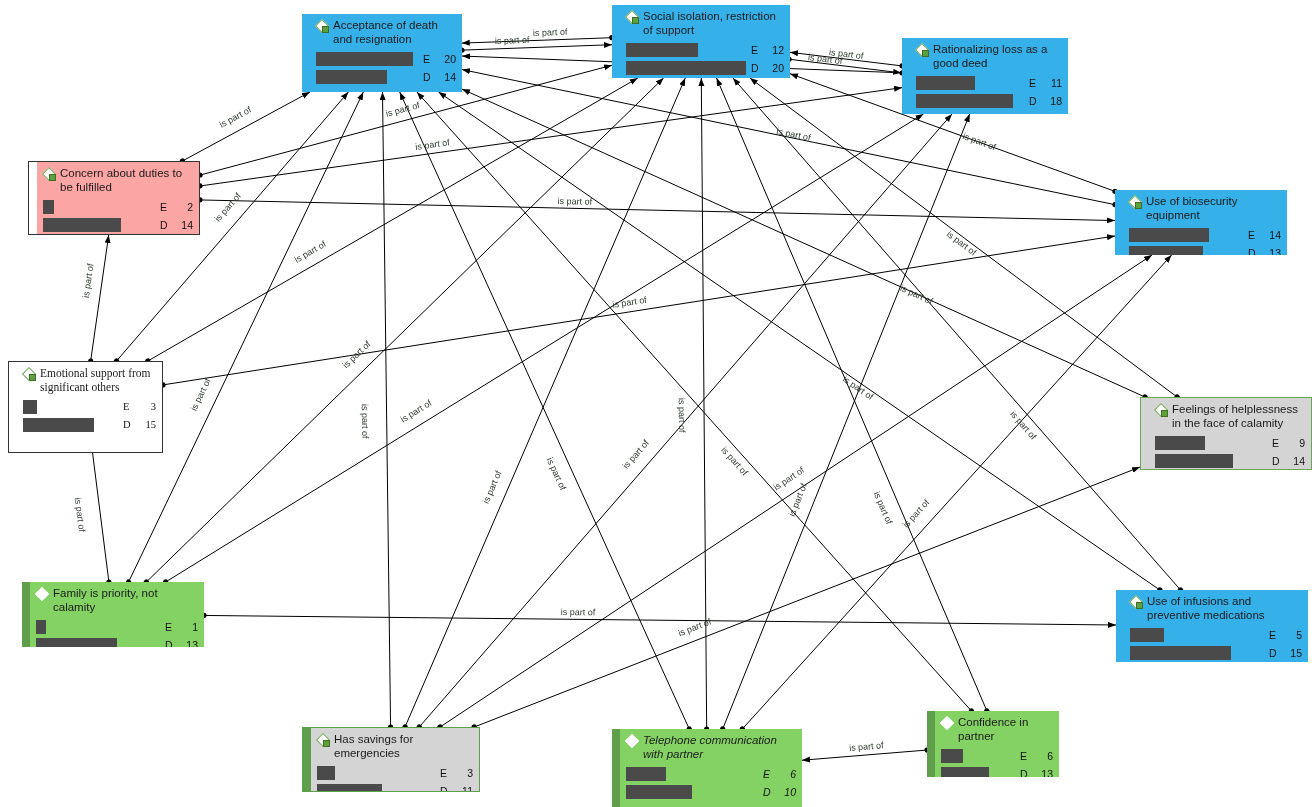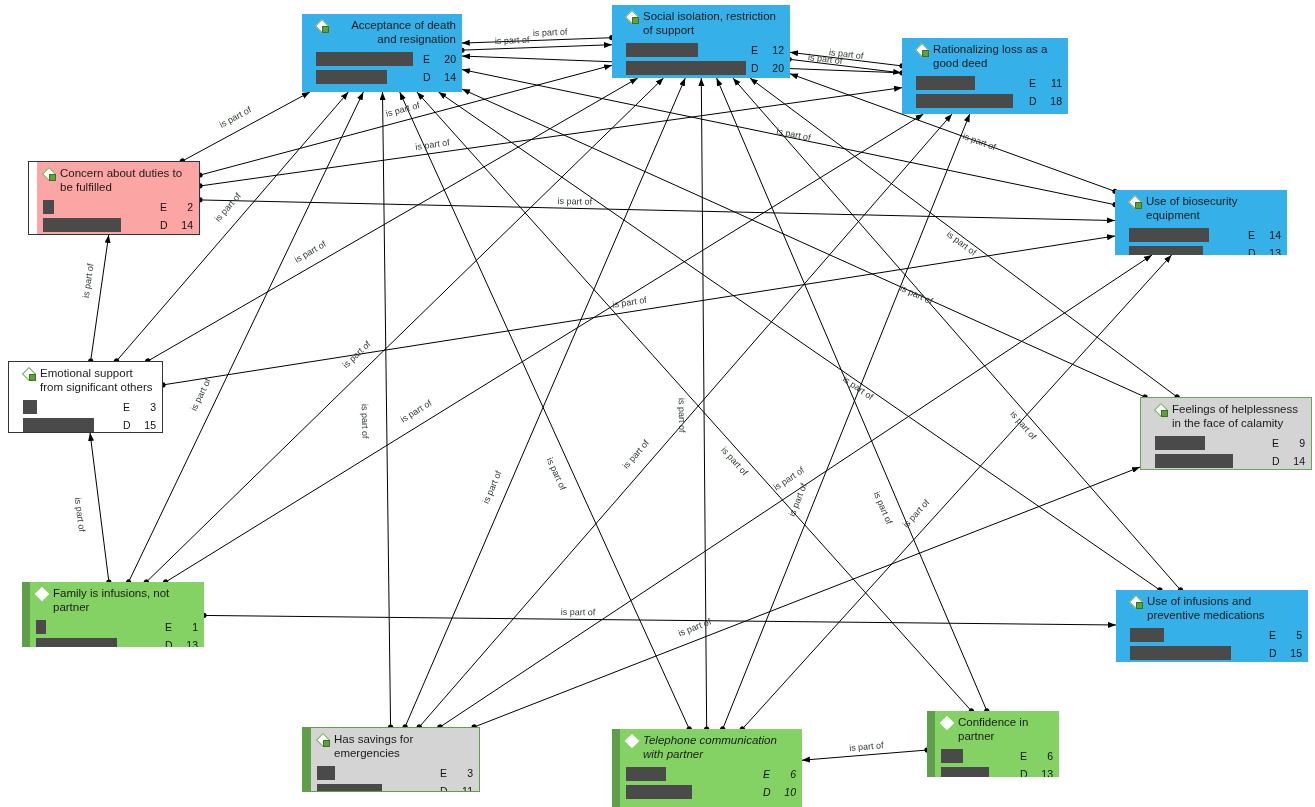--- a/index.html
+++ b/index.html
@@ -112,21 +112,21 @@
       <span class="edge-label" style="left: 744.093px; top: 457.21px; transform: translate(-50%, -120%) rotate(48.1459deg);">is part of</span>
       <span class="edge-label" style="left: 967.772px; top: 240.69px; transform: translate(-50%, -120%) rotate(36.7475deg);">is part of</span>
       <span class="edge-label" style="left: 919.636px; top: 295.382px; transform: translate(-50%, -120%) rotate(24.2673deg);">is part of</span>
       <span class="edge-label" style="left: 981.75px; top: 143.131px; transform: translate(-50%, -120%) rotate(19.9003deg);">is part of</span>
       <span class="edge-label" style="left: 795.03px; top: 138.481px; transform: translate(-50%, -120%) rotate(11.6928deg);">is part of</span>
       <span class="edge-label" style="left: 1032.81px; top: 421.04px; transform: translate(-50%, -120%) rotate(48.8384deg);">is part of</span>
       <span class="edge-label" style="left: 864.095px; top: 385.82px; transform: translate(-50%, -120%) rotate(34.6197deg);">is part of</span>
       <span class="edge-label" style="left: 686.4px; top: 64.6106px; transform: translate(-50%, -120%) rotate(2.18435deg);">is part of</span>
     </div>
   <div id="nodes">
-      <div class="node" style="left: 302px; top: 14px; width: 160px; height: 78px; background: rgb(54, 176, 232); border: none; text-align: right;">
+      <div class="node" style="left: 302px; top: 14px; width: 160px; height: 78px; background: rgb(54, 176, 232); border: none;">
         <div class="inner">
           <div class="title-row">
             <span class="icon-diamond">
               <span class="dm"></span>
               <span class="sq"></span>
             </span>
             <span class="title">Acceptance of death and resignation</span>
           </div>
           <div class="bars">
             <div class="bar-row">
@@ -399,21 +399,21 @@
           </div>
         </div>
       </div>
       <div class="node" style="left: 22px; top: 582px; width: 182px; height: 65px; background: rgb(133, 210, 100); border: none;">
         <div class="stripe" style="background:#5f9e4a"></div>
         <div class="inner">
           <div class="title-row">
             <span class="icon-diamond plain">
               <span class="dm"></span>
             </span>
-            <span class="title">Family is infusions, not partner</span>
+            <span class="title">Family is priority, not calamity</span>
           </div>
           <div class="bars">
             <div class="bar-row">
               <div class="bar-track">
                 <div class="bar-fill" style="width:8%"></div>
               </div>
               <div class="bar-label">
                 <span class="k">E</span>
                 <span>1</span>
               </div>
@@ -423,21 +423,21 @@
                 <div class="bar-fill" style="width:65%"></div>
               </div>
               <div class="bar-label">
                 <span class="k">D</span>
                 <span>13</span>
               </div>
             </div>
           </div>
         </div>
       </div>
-      <div class="node" style="left: 8px; top: 361px; width: 155px; height: 72px; background: rgb(255, 255, 255); border: 1px solid rgb(51, 51, 51);">
+      <div class="node" style="left: 8px; top: 361px; width: 155px; height: 92px; background: rgb(255, 255, 255); border: 1px solid rgb(51, 51, 51); font-family: Liberation Serif, serif;">
         <div class="stripe" style="background:#ffffff"></div>
         <div class="inner">
           <div class="title-row">
             <span class="icon-diamond">
               <span class="dm"></span>
               <span class="sq"></span>
             </span>
             <span class="title">Emotional support from significant others</span>
           </div>
           <div class="bars">

